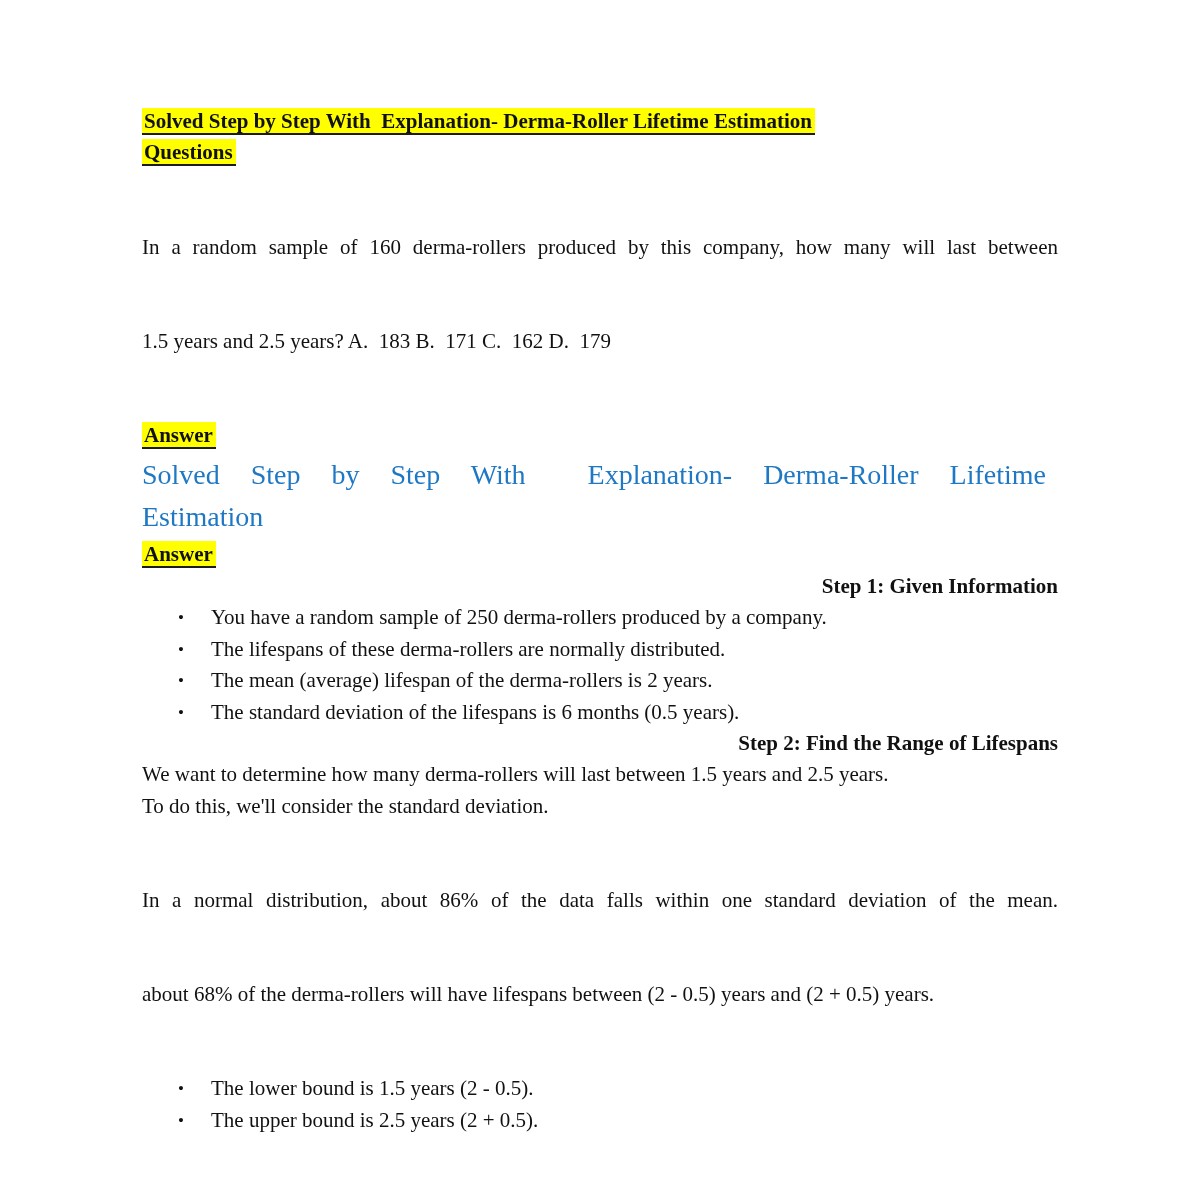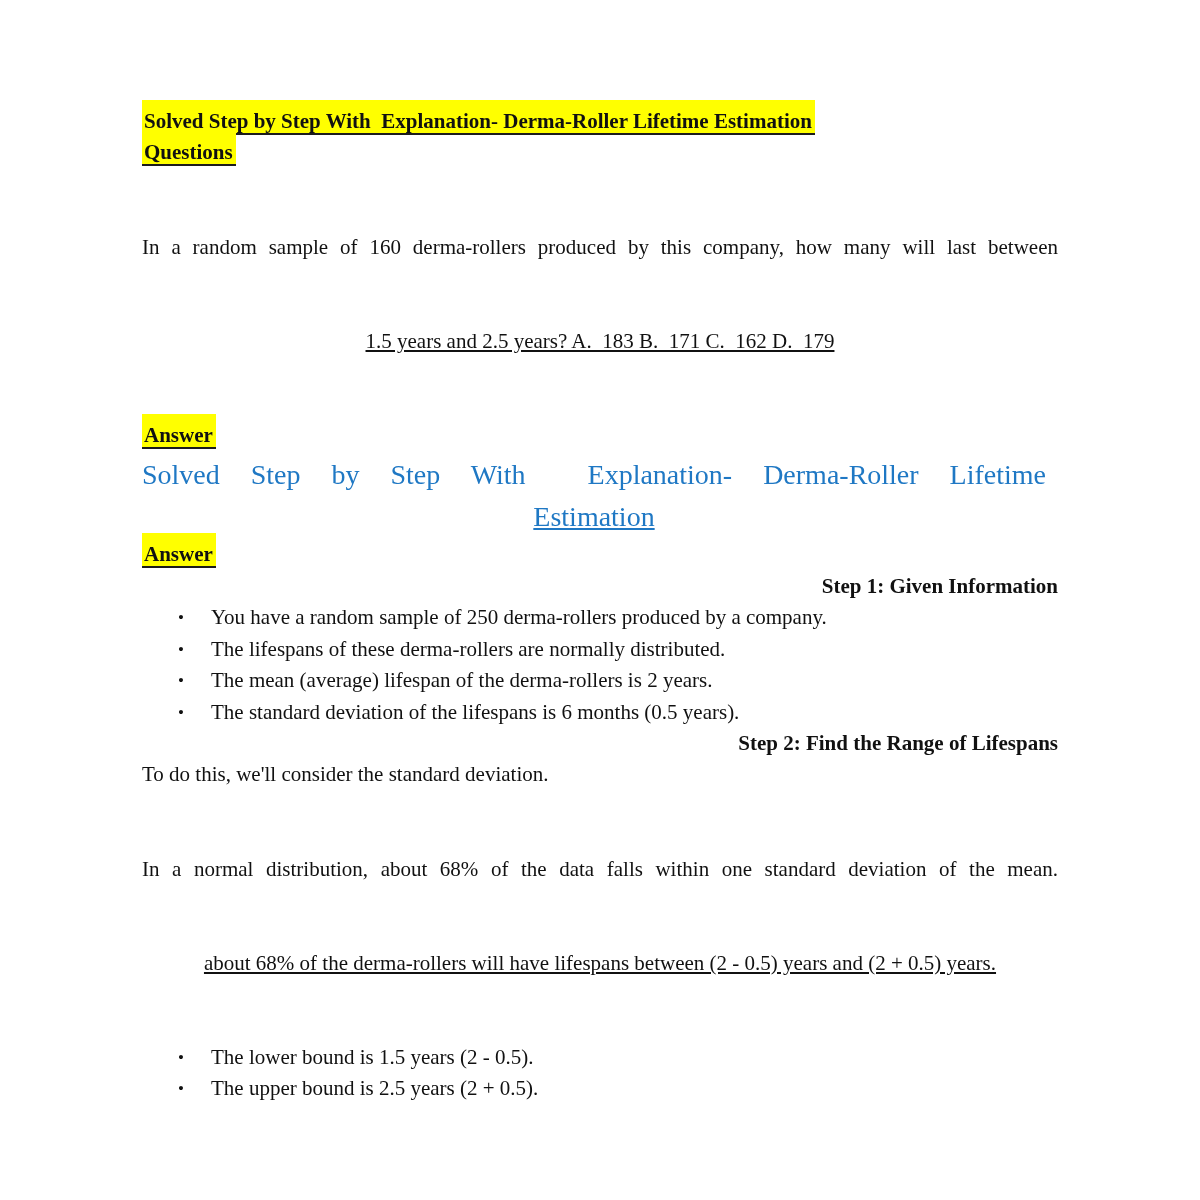--- a/index.html
+++ b/index.html
@@ -18,36 +18,35 @@
   .content {
     position: absolute;
     left: 142px; top: 106px; width: 916px;
     font-size: 21px;
     line-height: 31.4px;
   }
   p { margin: 0; white-space: pre-wrap; }
   .b { font-weight: bold; }
   .hl {
     background: var(--hl, #ffff00);
-    padding: 9px 3px 0 2px;
+    padding: 1px 3px 0 2px;
     border-bottom: 2px solid #1c1c1c;
     white-space: pre-wrap;
   }
   .jl { 
     display: block;
     text-align: justify;
     text-align-last: justify;
     -moz-text-align-last: justify;
     white-space: pre-wrap;
   }
   .ll { 
     display: block;
-    text-align: center;
+    text-align: left;
     white-space: pre-wrap;
-    text-decoration: underline;
   }
   .heading-blue {
     color: var(--accent, #1f78c4);
     font-size: 28px;
     line-height: 42px;
     font-weight: normal;
     margin: 3px 12px 1px 0;
   }
   .step-heading { font-weight: bold; text-align: right; }
   .li { display: flex; }
@@ -98,24 +97,25 @@
         <span class="txt">The mean (average) lifespan of the derma-rollers is 2 years.</span>
       </div>
       <div class="li">
         <span class="dot">•</span>
         <span class="txt">The standard deviation of the lifespans is 6 months (0.5 years).</span>
       </div>
     </div>
 
     <p class="step-heading">Step 2: Find the Range of Lifespans</p>
 
+    <p>We want to determine how many derma-rollers will last between 1.5 years and 2.5 years.</p>
     <p>To do this, we'll consider the standard deviation.</p>
 
     <p>
-      <span class="jl">In a normal distribution, about 68% of the data falls within one standard deviation of the mean.</span>
+      <span class="jl">In a normal distribution, about 86% of the data falls within one standard deviation of the mean.</span>
       <span class="ll">about 68% of the derma-rollers will have lifespans between (2 - 0.5) years and (2 + 0.5) years.</span>
     </p>
 
     <div>
       <div class="li">
         <span class="dot">•</span>
         <span class="txt">The lower bound is 1.5 years (2 - 0.5).</span>
       </div>
       <div class="li">
         <span class="dot">•</span>

